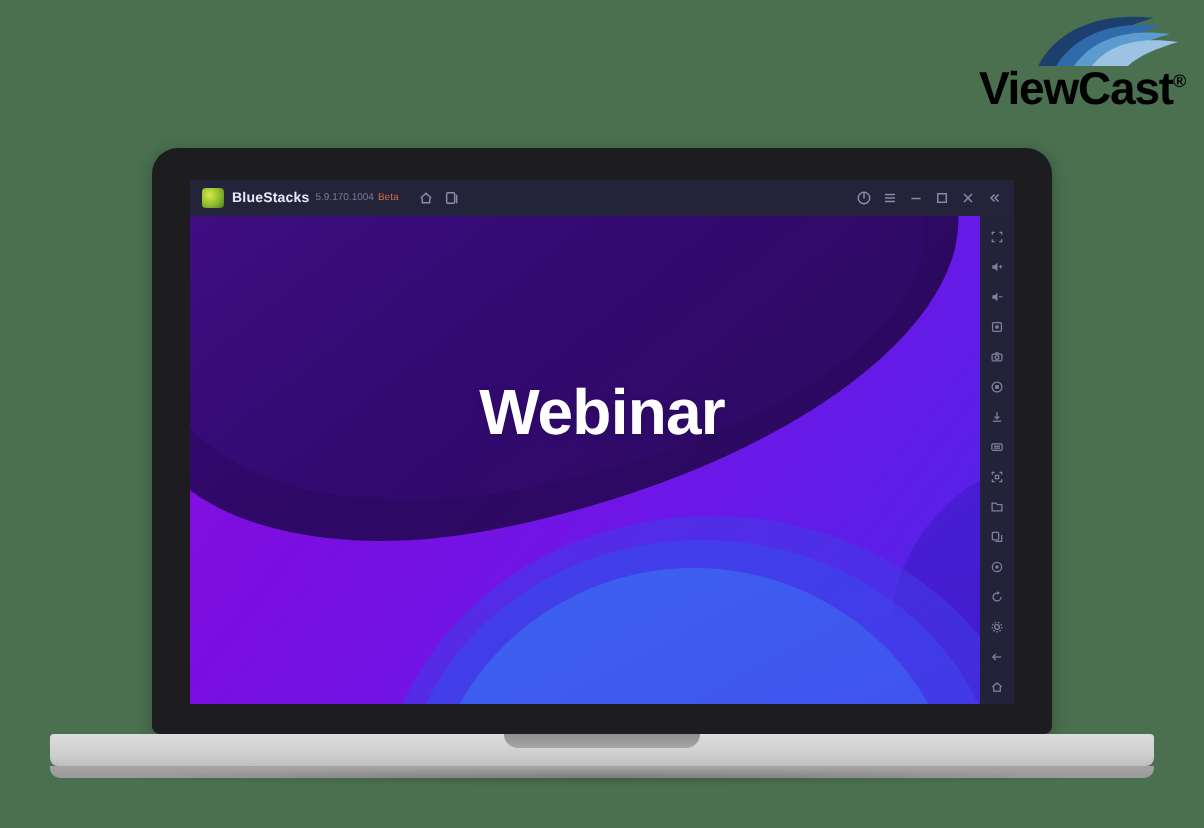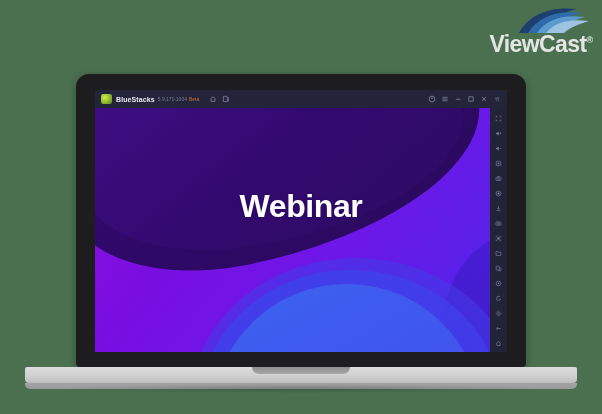--- a/index.html
+++ b/index.html
@@ -32,21 +32,21 @@
   }
   #brand-wordmark {
     position: absolute;
     top: 25px;
     left: 0;
     width: 108px;
     text-align: center;
     font-size: 23px;
     font-weight: bold;
     letter-spacing: -0.6px;
-    color: #e5e5e5;
+    color: #000000;
     white-space: nowrap;
   }
   #brand-wordmark .tm {
     font-size: 9px;
     vertical-align: super;
   }
 
   
   #laptop {
     position: absolute;

